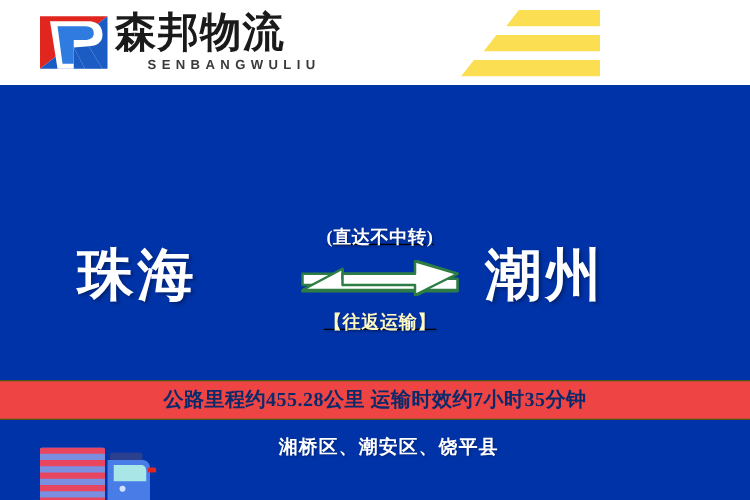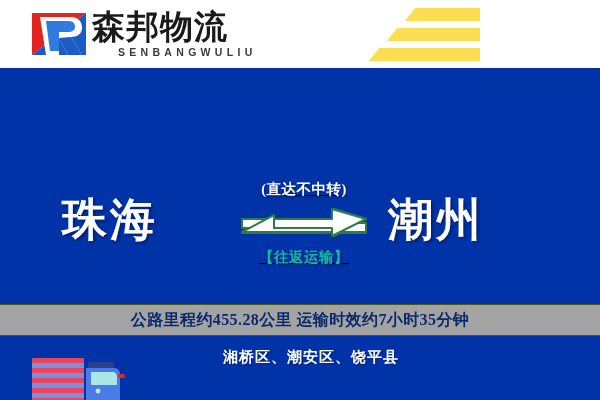--- a/index.html
+++ b/index.html
@@ -124,34 +124,34 @@
     height: 36px;
     margin-top: 7px;
   }
   #arrow-wrap svg { display: block; }
 
   #route-note-bottom {
     margin-top: 6px;
     font-family: "Liberation Serif", "DejaVu Serif", serif;
     font-size: 14.5px;
     font-weight: bold;
-    color: #14b8a6;
+    color: #fef9c3;
     letter-spacing: 0.5px;
     white-space: nowrap;
     text-shadow: 1px 1px 2px rgba(0,0,0,0.3);
   }
 
   
   #info-bar {
     position: absolute;
     left: 0;
     top: 236px;
     width: 600px;
     height: 32px;
-    background: #a3a3a3;
+    background: #ef4444;
     border-top: 1.5px solid #4a5a14;
     border-bottom: 1.5px solid #4a5a14;
     box-sizing: border-box;
     display: flex;
     align-items: center;
     justify-content: center;
   }
   #info-bar-text {
     font-family: "Liberation Serif", "DejaVu Serif", serif;
     font-size: 16px;

